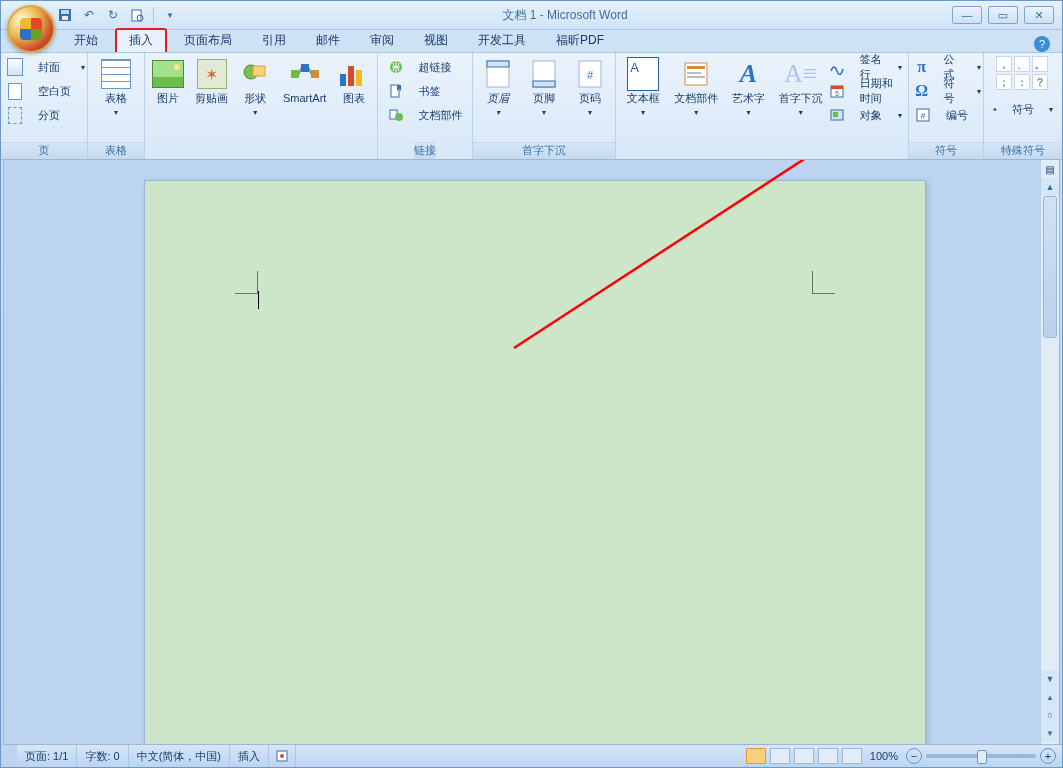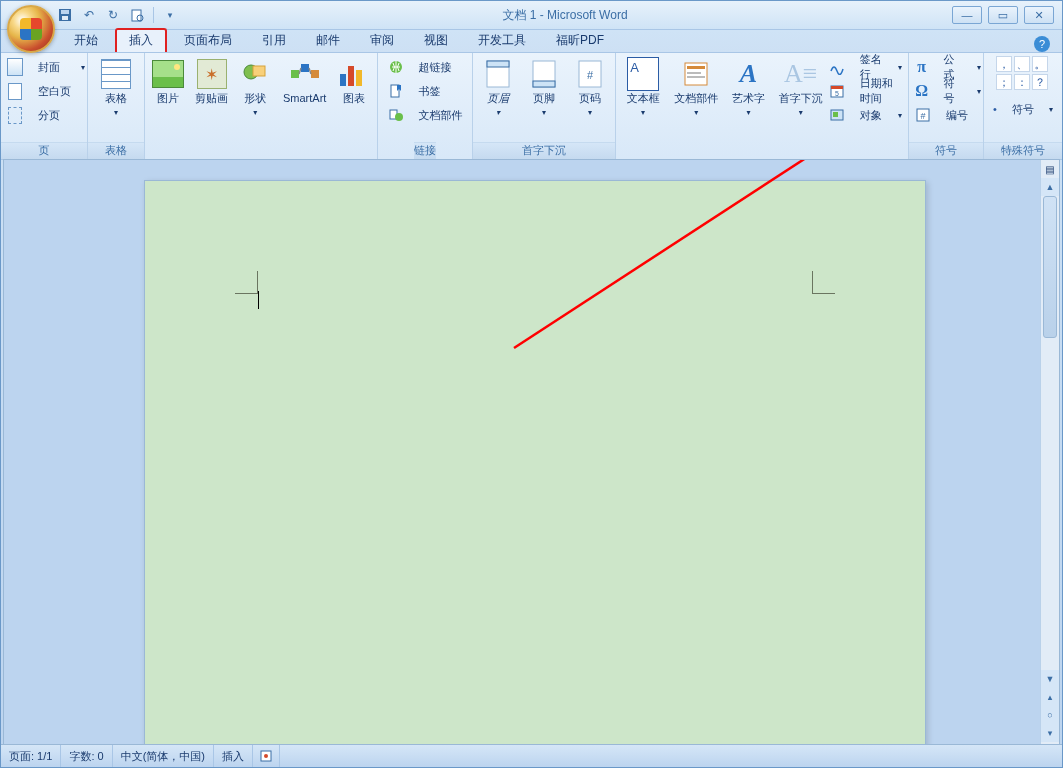--- a/index.html
+++ b/index.html
@@ -52,21 +52,21 @@
   .scroll-v{position:absolute;right:0;top:0;bottom:0;width:18px;background:#e2ecf7;border-left:1px solid #b9d1ea;}
   .scroll-v .thumb{position:absolute;left:2px;right:2px;top:20px;height:140px;background:linear-gradient(#d0e2f5,#b9d1ea);border:1px solid #9ab8d6;border-radius:3px;}
   .scroll-v .btn{position:absolute;left:0;right:0;height:18px;background:#d5e6f7;display:flex;align-items:center;justify-content:center;color:#3b6ea5;font-size:9px;cursor:pointer;}
   .ruler-corner{position:absolute;right:0;top:0;width:18px;height:18px;background:#e2ecf7;border-bottom:1px solid #b9d1ea;display:flex;align-items:center;justify-content:center;font-size:10px;}
   .page{position:absolute;left:140px;top:20px;width:780px;height:720px;background:#cde6c9;border:1px solid #9ab8d6;box-shadow:2px 2px 6px rgba(0,0,0,.15);}
   .margin-mark{position:absolute;width:22px;height:22px;}
   .mm-tl{left:90px;top:90px;border-right:1px solid #6a7560;border-bottom:1px solid #6a7560;}
   .mm-tr{right:90px;top:90px;border-left:1px solid #6a7560;border-bottom:1px solid #6a7560;}
   .cursor{position:absolute;left:113px;top:110px;width:1px;height:18px;background:#000;}
   
-  .status{position:absolute;left:0;right:0;bottom:0;height:22px;background:linear-gradient(#d5e6f7,#bcd4ef);border-top:1px solid #9ab8d6;display:flex;align-items:center;font-size:11px;color:#1a3b6e;}
+  .status{position:absolute;left:16px;right:0;bottom:0;height:22px;background:linear-gradient(#d5e6f7,#bcd4ef);border-top:1px solid #9ab8d6;display:flex;align-items:center;font-size:11px;color:#1a3b6e;}
   .status .cell{padding:0 8px;border-right:1px solid #a9c6e6;height:100%;display:flex;align-items:center;}
   .status .right{margin-left:auto;display:flex;align-items:center;gap:4px;padding-right:6px;}
   .view-btn{width:18px;height:14px;border:1px solid #9ab8d6;background:#e2ecf7;cursor:pointer;}
   .view-btn.active{background:#f8d07a;border-color:#d5a23a;}
   .zoom-slider{width:110px;height:4px;background:#9ab8d6;border-radius:2px;position:relative;}
   .zoom-slider .knob{position:absolute;left:50%;top:-4px;width:8px;height:12px;margin-left:-4px;background:#e2ecf7;border:1px solid #6a98c8;border-radius:2px;}
   
   .pi-icon{font-family:"Times New Roman";font-size:16px;color:#2b74c4;font-weight:bold;}
   .omega-icon{font-family:"Times New Roman";font-size:16px;color:#2b74c4;font-weight:bold;}
   .spc-grid{width:54px;display:grid;grid-template-columns:repeat(3,16px);grid-template-rows:repeat(2,16px);gap:2px;}
@@ -418,15 +418,28 @@
     <div class="cell">页面: 1/1</div>
     <div class="cell">字数: 0</div>
     <div class="cell">中文(简体，中国)</div>
     <div class="cell">插入</div>
     <div class="cell" style="padding:0 6px;">
       <svg width="14" height="14" viewBox="0 0 14 14">
           <rect x="2" y="2" width="10" height="10" fill="#fff" stroke="#3b6ea5"></rect>
           <circle cx="7" cy="7" r="2" fill="#d54a2a"></circle>
         </svg>
     </div>
+    <div class="right">
+      <div class="view-btn active"></div>
+      <div class="view-btn"></div>
+      <div class="view-btn"></div>
+      <div class="view-btn"></div>
+      <div class="view-btn"></div>
+      <span style="margin:0 4px;">100%</span>
+      <span style="width:14px;height:14px;border:1px solid #6a98c8;border-radius:50%;display:inline-flex;align-items:center;justify-content:center;">−</span>
+      <div class="zoom-slider">
+          <div class="knob"></div>
+        </div>
+      <span style="width:14px;height:14px;border:1px solid #6a98c8;border-radius:50%;display:inline-flex;align-items:center;justify-content:center;">+</span>
+    </div>
   </div>
 
 </div>
 
 </body></html>

